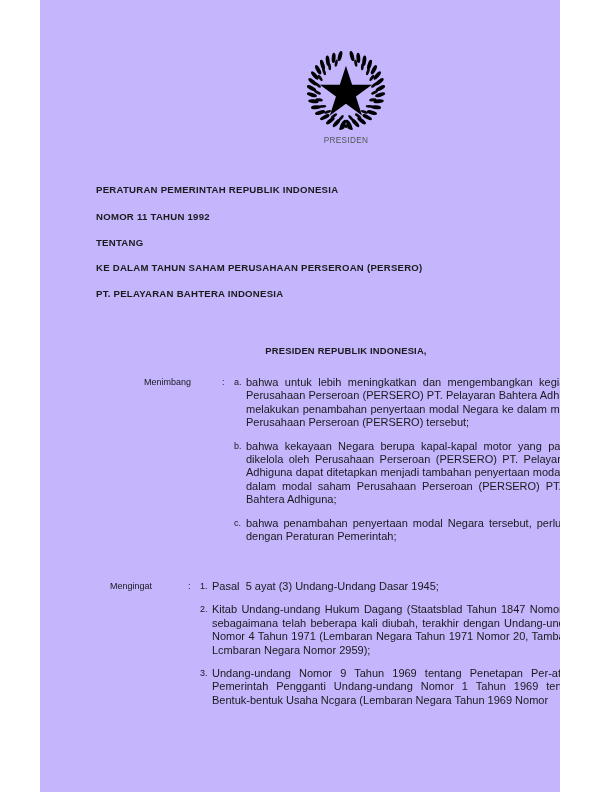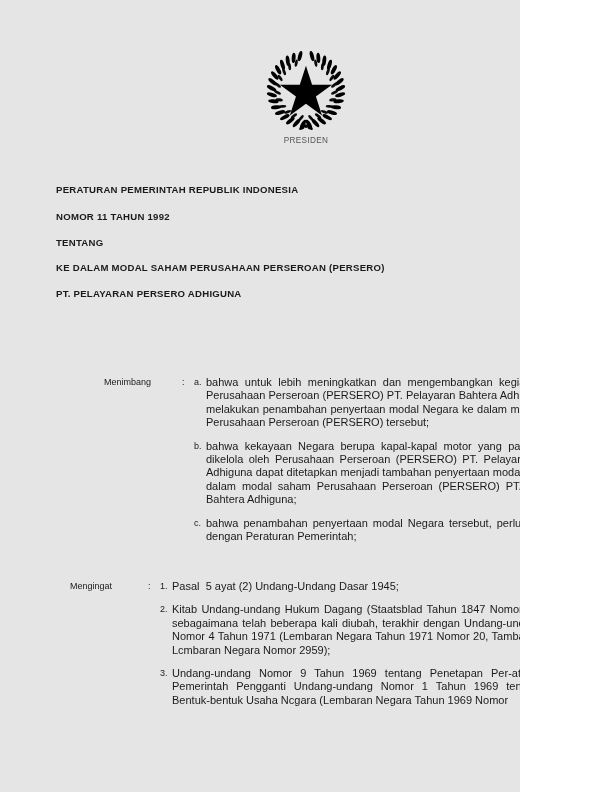--- a/index.html
+++ b/index.html
@@ -4,24 +4,25 @@
 <style>
   html, body {
     margin: 0;
     padding: 0;
     background: #ffffff;
   }
   .page {
     position: relative;
     width: 520px;
     height: 792px;
-    background: #e5e5e5;
+    background: #c4b5fd;
     font-family: "Liberation Sans", sans-serif;
     color: #1a1a1a;
     overflow: hidden;
+    margin-left: 40px;
   }
 
   
   .emblem-block {
     position: absolute;
     left: 0;
     top: 48px;
     width: 612px;
     text-align: center;
   }
@@ -327,24 +328,25 @@
     </svg>
     <div class="emblem-caption">
       <div>PRESIDEN</div>
     </div>
   </div>
 
   <div class="title-block">
     <div class="title-line">PERATURAN PEMERINTAH REPUBLIK INDONESIA</div>
     <div class="title-line sp-14">NOMOR 11 TAHUN 1992</div>
     <div class="title-line sp-13">TENTANG</div>
-    <div class="title-line sp-12">KE DALAM MODAL SAHAM PERUSAHAAN PERSEROAN (PERSERO)</div>
-    <div class="title-line sp-13">PT. PELAYARAN PERSERO ADHIGUNA</div>
+    <div class="title-line sp-12">KE DALAM TAHUN SAHAM PERUSAHAAN PERSEROAN (PERSERO)</div>
+    <div class="title-line sp-13">PT. PELAYARAN BAHTERA INDONESIA</div>
   </div>
 
+  <div class="opening">PRESIDEN REPUBLIK INDONESIA,</div>
 
   <div class="clause-section" id="menimbang-section">
     <div class="clause-row">
       <div class="clause-label">Menimbang</div>
       <div class="clause-colon">:</div>
       <div class="clause-items">
 
         <div class="clause-item">
           <div class="item-marker">a.</div>
           <div class="item-text">bahwa untuk lebih meningkatkan dan mengembangkan kegiatan usaha Perusahaan Perseroan (PERSERO) PT. Pelayaran Bahtera Adhiguna, perlu melakukan penambahan penyertaan modal Negara ke dalam modal saham Perusahaan Perseroan (PERSERO) tersebut;</div>
@@ -367,21 +369,21 @@
   </div>
 
   <div class="clause-section" id="mengingat-section">
     <div class="clause-row">
       <div class="clause-label">Mengingat</div>
       <div class="clause-colon">:</div>
       <div class="clause-items">
 
         <div class="clause-item">
           <div class="item-marker">1.</div>
-          <div class="item-text">Pasal  5 ayat (2) Undang-Undang Dasar 1945;</div>
+          <div class="item-text">Pasal  5 ayat (3) Undang-Undang Dasar 1945;</div>
         </div>
         <div class="item-gap"></div>
 
         <div class="clause-item">
           <div class="item-marker">2.</div>
           <div class="item-text">Kitab Undang-undang Hukum Dagang (Staatsblad Tahun 1847 Nomor 23) sebagaimana telah beberapa kali diubah, terakhir dengan Undang-undang Nomor 4 Tahun 1971 (Lembaran Negara Tahun 1971 Nomor 20, Tambahan Lcmbaran Negara Nomor 2959);</div>
         </div>
         <div class="item-gap"></div>
 
         <div class="clause-item">

